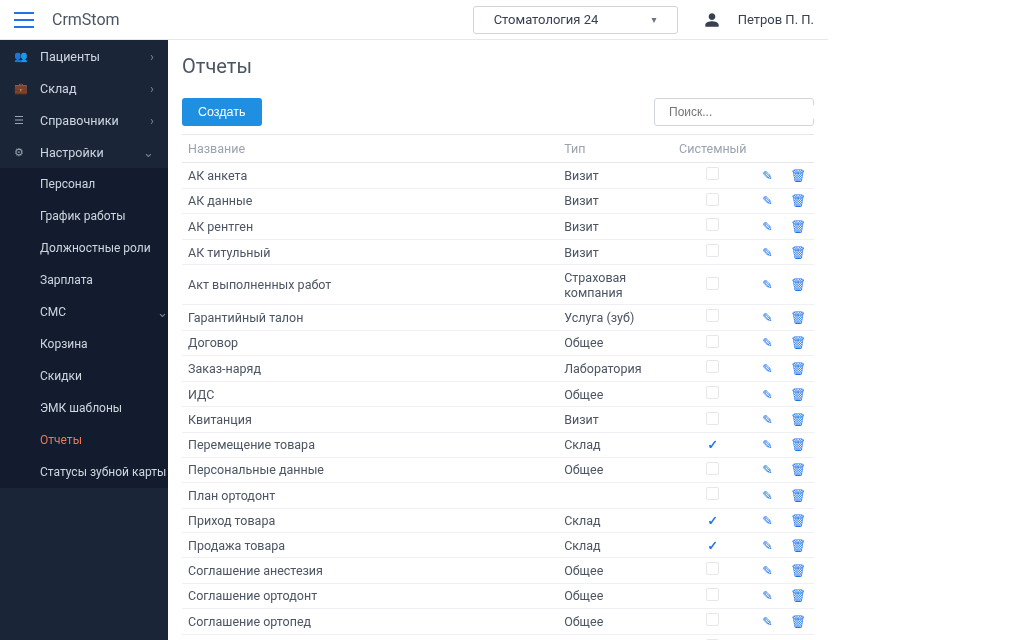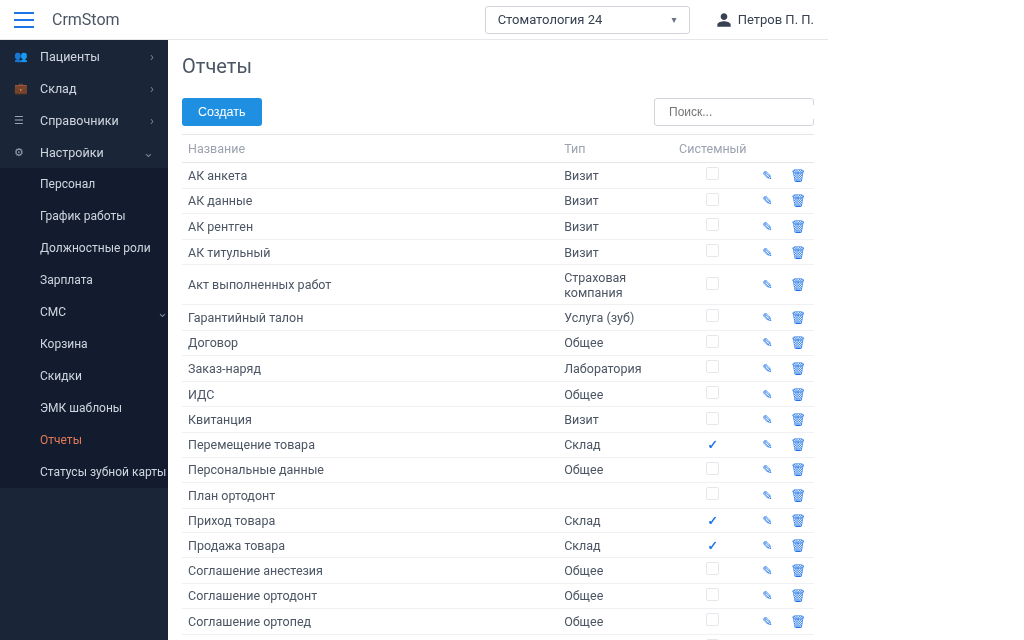--- a/index.html
+++ b/index.html
@@ -5,23 +5,23 @@
   * { box-sizing: border-box; margin: 0; padding: 0; }
   body { font-family: -apple-system, "Segoe UI", Roboto, Arial, sans-serif; font-size: 13px; color: #333; background: #fff; }
   .wrap { width: 828px; height: 640px; display: flex; flex-direction: column; }
 
   
   .topbar { height: 40px; border-bottom: 1px solid #e5e7eb; display: flex; align-items: center; padding: 0 14px; }
   .hamburger { width: 20px; height: 16px; display: flex; flex-direction: column; justify-content: space-between; cursor: pointer; margin-right: 18px; }
   .hamburger span { height: 2px; background: #1e73e8; }
   .brand { font-size: 16px; color: #4b5563; }
   .topbar-spacer { flex: 1; }
-  .clinic-select { width: 205px; height: 28px; border: 1px solid #d1d5db; border-radius: 3px; font-size: 13px; color: #374151; background: #fff; display: flex; align-items: center; padding: 0 12px; cursor: pointer; margin-right: 26px; }
+  .clinic-select { width: 205px; height: 28px; border: 1px solid #d1d5db; border-radius: 3px; font-size: 13px; color: #374151; background: #fff; display: flex; align-items: center; padding: 0 20px; cursor: pointer; margin-right: 26px; }
   .clinic-select .caret { margin-left: auto; color: #6b7280; font-size: 10px; }
-  .user { display: flex; align-items: center; gap: 6px; color: #374151; font-size: 13px; }
+  .user { display: flex; align-items: center; gap: 18px; color: #374151; font-size: 13px; }
   .user svg { width: 16px; height: 16px; fill: #374151; }
 
   
   .body { flex: 1; display: flex; overflow: hidden; }
 
   
   .sidebar { width: 168px; background: #1a2537; color: #cfd6e0; display: flex; flex-direction: column; font-size: 12.5px; }
   .nav-item { display: flex; align-items: center; height: 32px; padding: 0 14px; cursor: pointer; color: #cfd6e0; }
   .nav-item .ico { width: 14px; display:inline-block; margin-right: 12px; color: #9aa4b3; font-size: 11px; }
   .nav-item .lbl { flex: 1; }

